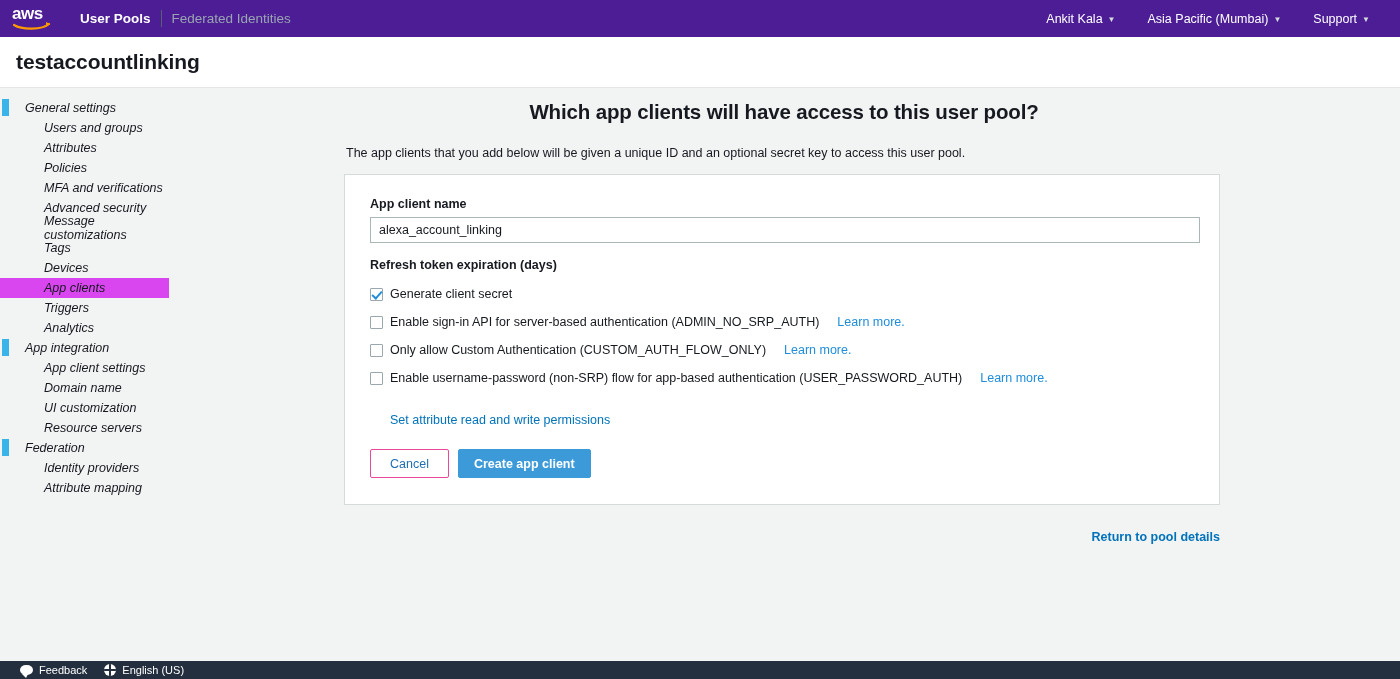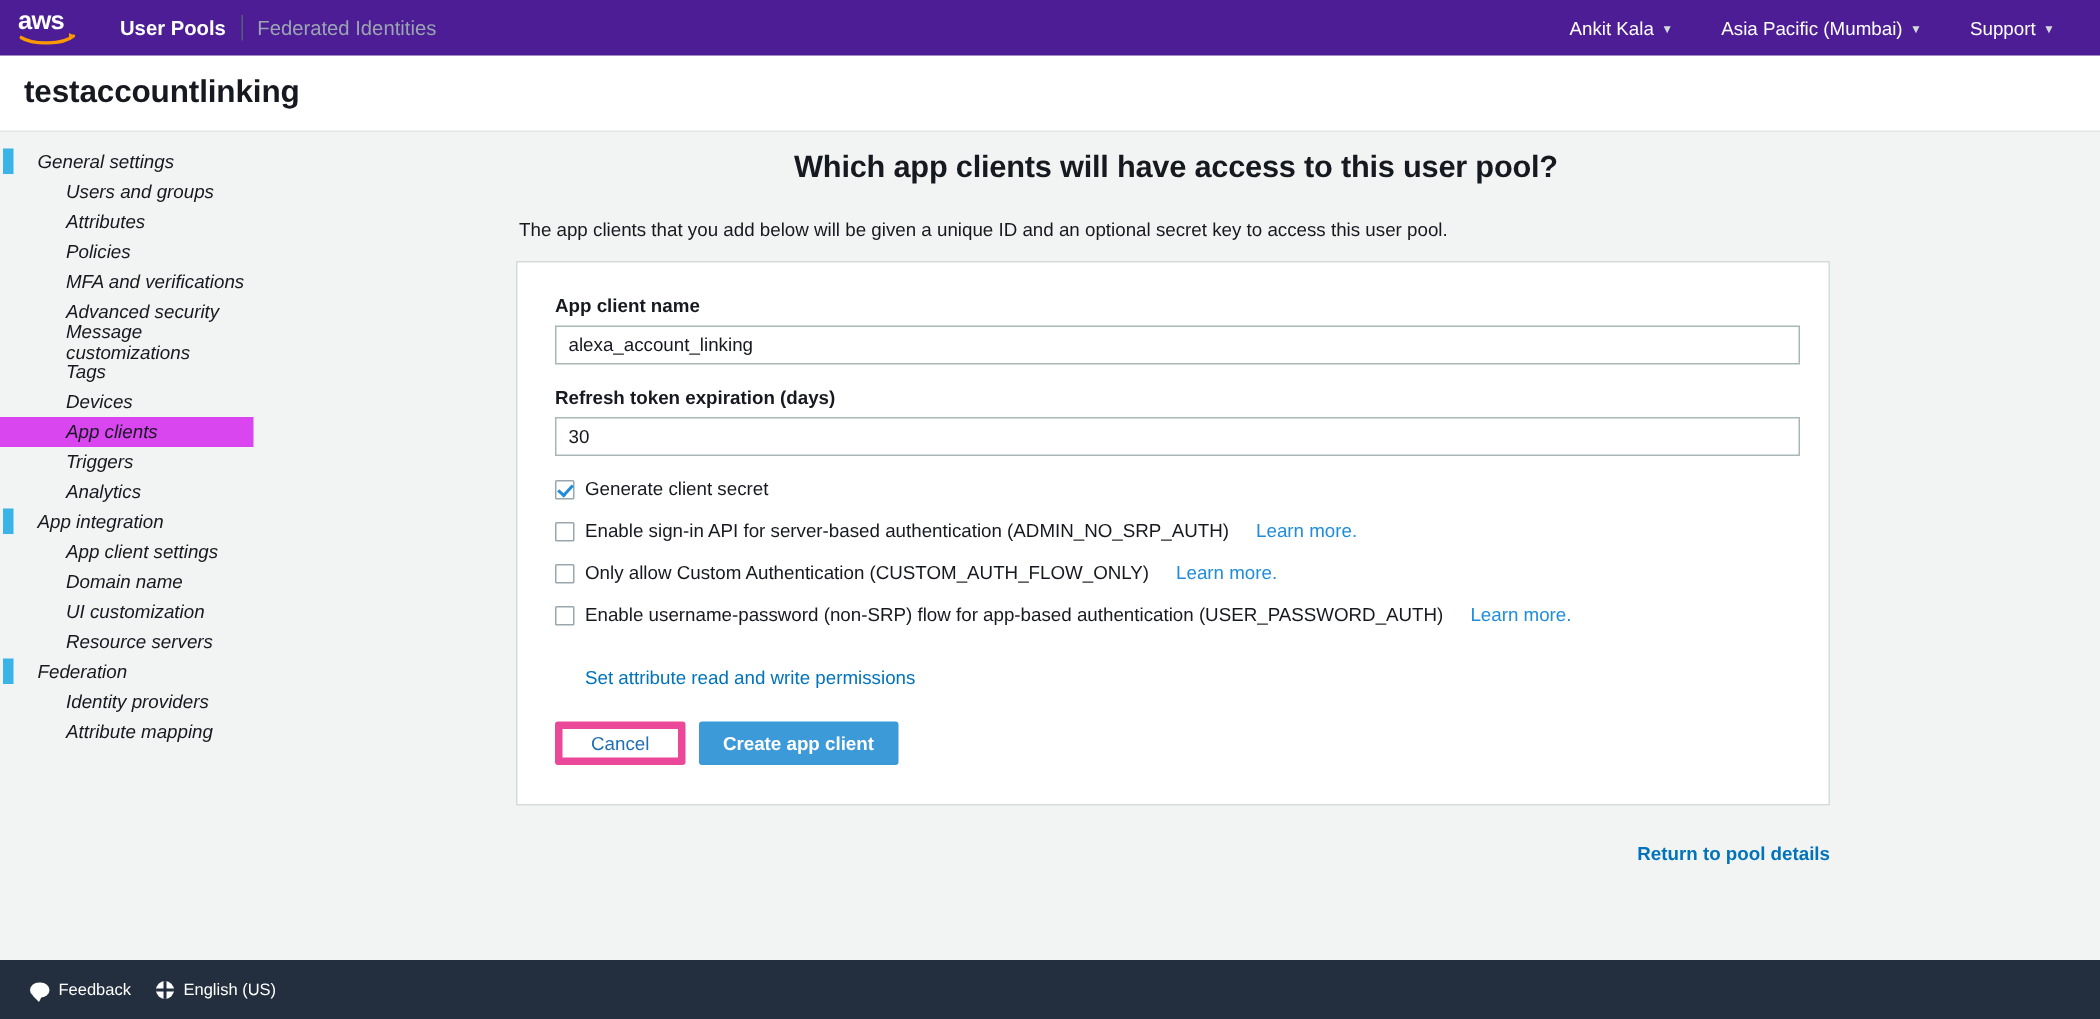--- a/index.html
+++ b/index.html
@@ -273,21 +273,21 @@
     font-size: 12.5px;
     border-radius: 2px;
     cursor: pointer;
     display: flex;
     align-items: center;
     justify-content: center;
     box-sizing: border-box;
   }
   .btn-cancel {
     background: #ffffff;
-    border: 5px solid #ec4899;
+    border: 1px solid #ec4899;
     color: #1f6fb2;
     padding: 0 19px;
   }
   .btn-primary {
     background: #3d9ad9;
     border: 1px solid #3d9ad9;
     color: #ffffff;
     padding: 0 15px;
     font-weight: bold;
   }
@@ -302,21 +302,21 @@
     font-weight: bold;
     cursor: pointer;
   }
 
   
   .footer {
     position: absolute;
     left: 0;
     bottom: 0;
     width: 1400px;
-    height: 39px;
+    height: 18px;
     background: #232f3e;
     display: flex;
     align-items: center;
     padding: 0 14px;
     box-sizing: border-box;
     color: #d5dbdb;
     font-size: 11px;
   }
   .foot-left { display: flex; align-items: center; gap: 7px; padding-left: 6px;}
   .foot-item { display: flex; align-items: center; gap: 6px; cursor: pointer; color: #ffffff; margin-right: 10px;}
@@ -420,21 +420,20 @@
 
       <div class="card">
 
         <div class="field-block">
           <div class="field-label">App client name</div>
           <input class="text-input" type="text" value="alexa_account_linking" style="">
         </div>
 
         <div class="field-block">
           <div class="field-label">Refresh token expiration (days)</div>
-          <input class="text-input" type="text" value="30" style="">
         </div>
 
         <div class="check-row">
           <span class="cbox checked"></span>
           <span class="check-label">Generate client secret</span>
         </div>
 
         <div class="check-row">
           <span class="cbox"></span>
           <span class="check-label">Enable sign-in API for server-based authentication (ADMIN_NO_SRP_AUTH)</span>

